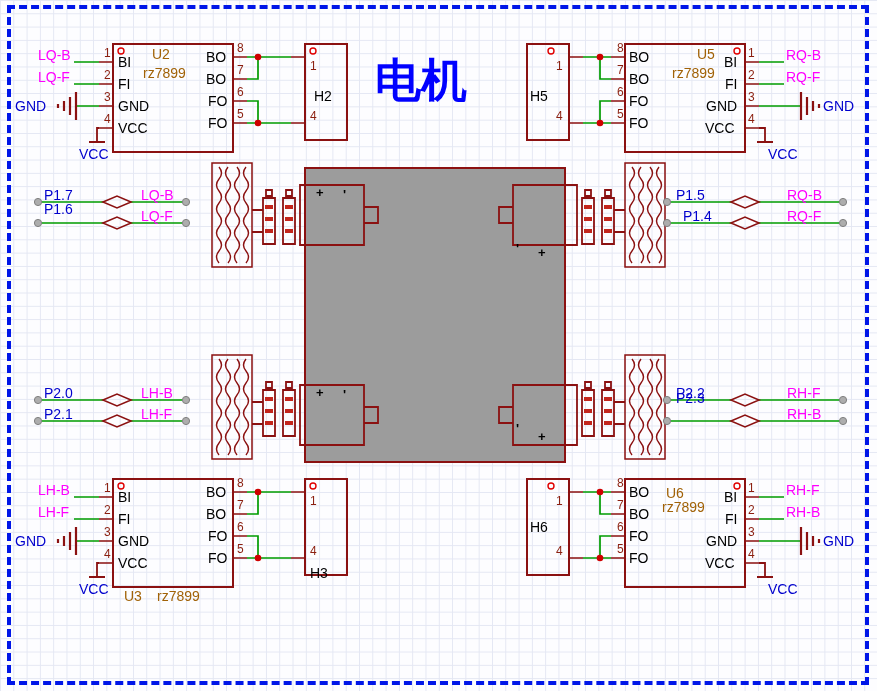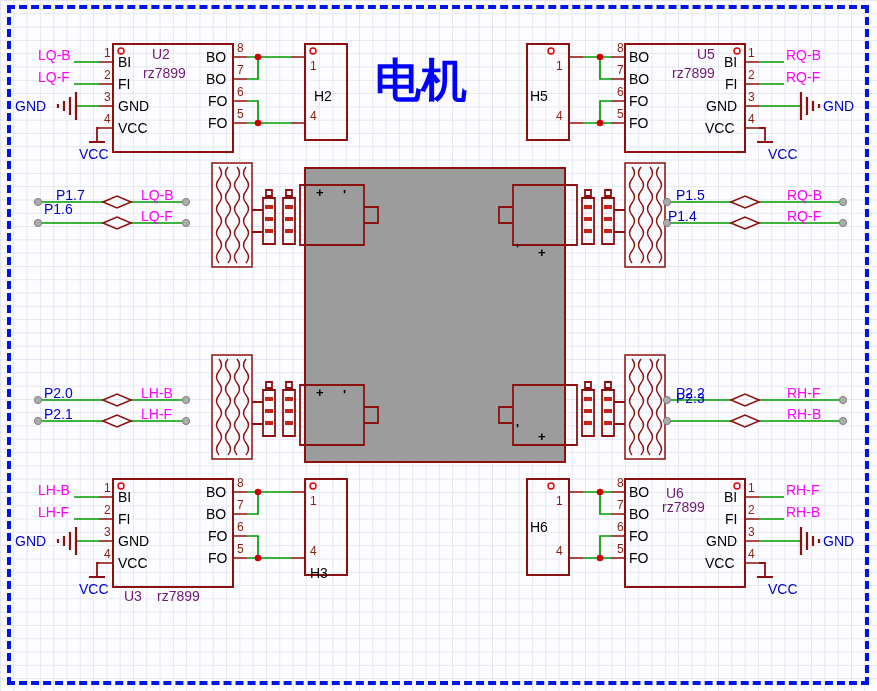--- a/index.html
+++ b/index.html
@@ -14,21 +14,21 @@
     background-size:13.3px 13.3px;
   }
   .frame{
     position:absolute;left:7px;top:5px;width:854px;height:672px;
     border:4px dashed #0016e8;pointer-events:none;
   }
   svg.layer{position:absolute;left:0;top:0}
   .lbl{position:absolute;font-size:14px;line-height:16px;white-space:nowrap}
   .num{font-size:12px;line-height:14px;color:#8b1f0f}
   .blk{color:#000}
-  .red{color:#701a75}
+  .red{color:#a16207}
   .blue{color:#0000cd}
   .mag{color:#ff00ff}
   .mark{color:#000;font-size:13px;line-height:14px;font-weight:bold}
   .title{font-size:46px;line-height:48px;color:#0000ff;font-weight:600}
 </style>
 </head>
 <body>
 
 <div class="grid"></div>
 
@@ -283,31 +283,31 @@
 <span class="lbl num" style="left:617px;top:542px">5</span>
 <span class="lbl mag" style="left:786px;top:482px">RH-F</span>
 <span class="lbl mag" style="left:786px;top:504px">RH-B</span>
 <span class="lbl blue" style="left:823px;top:533px">GND</span>
 <span class="lbl blue" style="left:768px;top:581px">VCC</span>
 
 <span class="lbl num" style="left:556px;top:494px">1</span>
 <span class="lbl num" style="left:556px;top:544px">4</span>
 <span class="lbl blk" style="left:530px;top:519px">H6</span>
 
-<span class="lbl blue" style="left:56px;top:187px">P1.7</span>
+<span class="lbl blue" style="left:44px;top:187px">P1.7</span>
 <span class="lbl mag" style="left:141px;top:187px">LQ-B</span>
 <span class="lbl blue" style="left:44px;top:201px">P1.6</span>
 <span class="lbl mag" style="left:141px;top:208px">LQ-F</span>
 <span class="lbl blue" style="left:44px;top:385px">P2.0</span>
 <span class="lbl mag" style="left:141px;top:385px">LH-B</span>
 <span class="lbl blue" style="left:44px;top:406px">P2.1</span>
 <span class="lbl mag" style="left:141px;top:406px">LH-F</span>
 <span class="lbl blue" style="left:676px;top:187px">P1.5</span>
 <span class="lbl mag" style="left:787px;top:187px">RQ-B</span>
-<span class="lbl blue" style="left:668px;top:208px">P1.4</span>
+<span class="lbl blue" style="left:683px;top:208px">P1.4</span>
 <span class="lbl mag" style="left:787px;top:208px">RQ-F</span>
 <span class="lbl blue" style="left:676px;top:385px">P2.2</span>
 <span class="lbl mag" style="left:787px;top:385px">RH-F</span>
 <span class="lbl blue" style="left:676px;top:390px">P2.3</span>
 <span class="lbl mag" style="left:787px;top:406px">RH-B</span>
 
 <span class="lbl mark" style="left:316px;top:186px">+</span>
 <span class="lbl mark" style="left:343px;top:188px">'</span>
 <span class="lbl mark" style="left:316px;top:386px">+</span>
 <span class="lbl mark" style="left:343px;top:388px">'</span>

